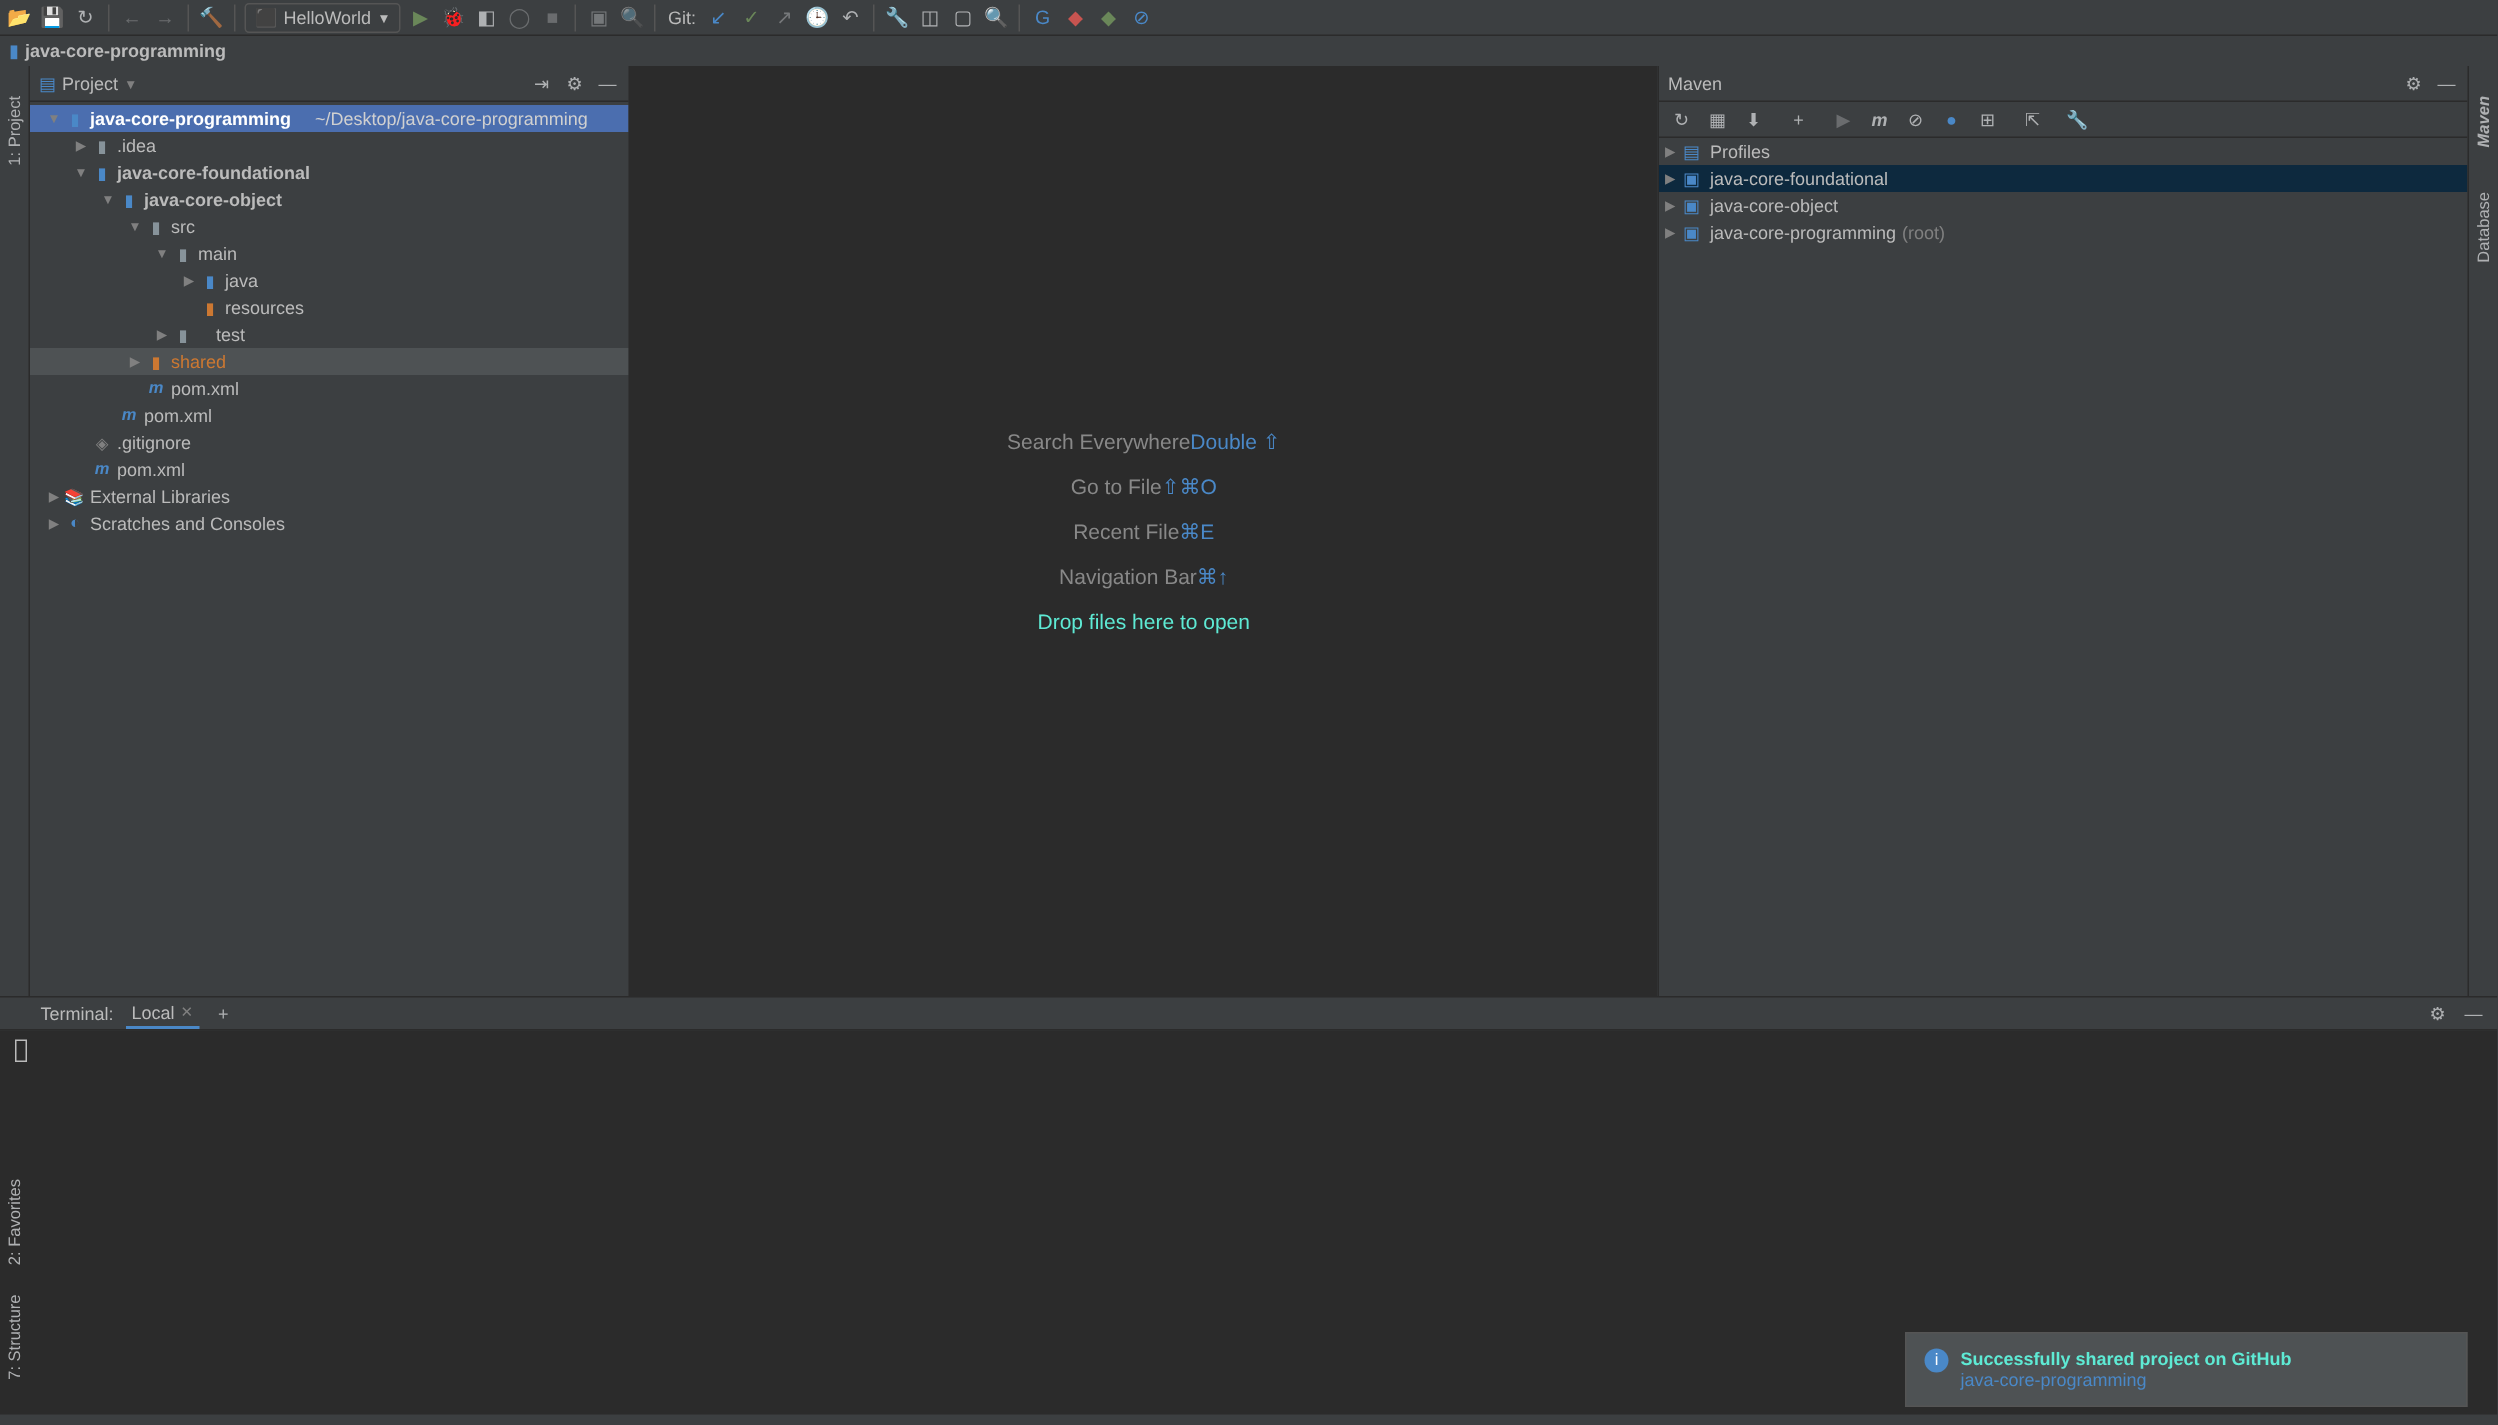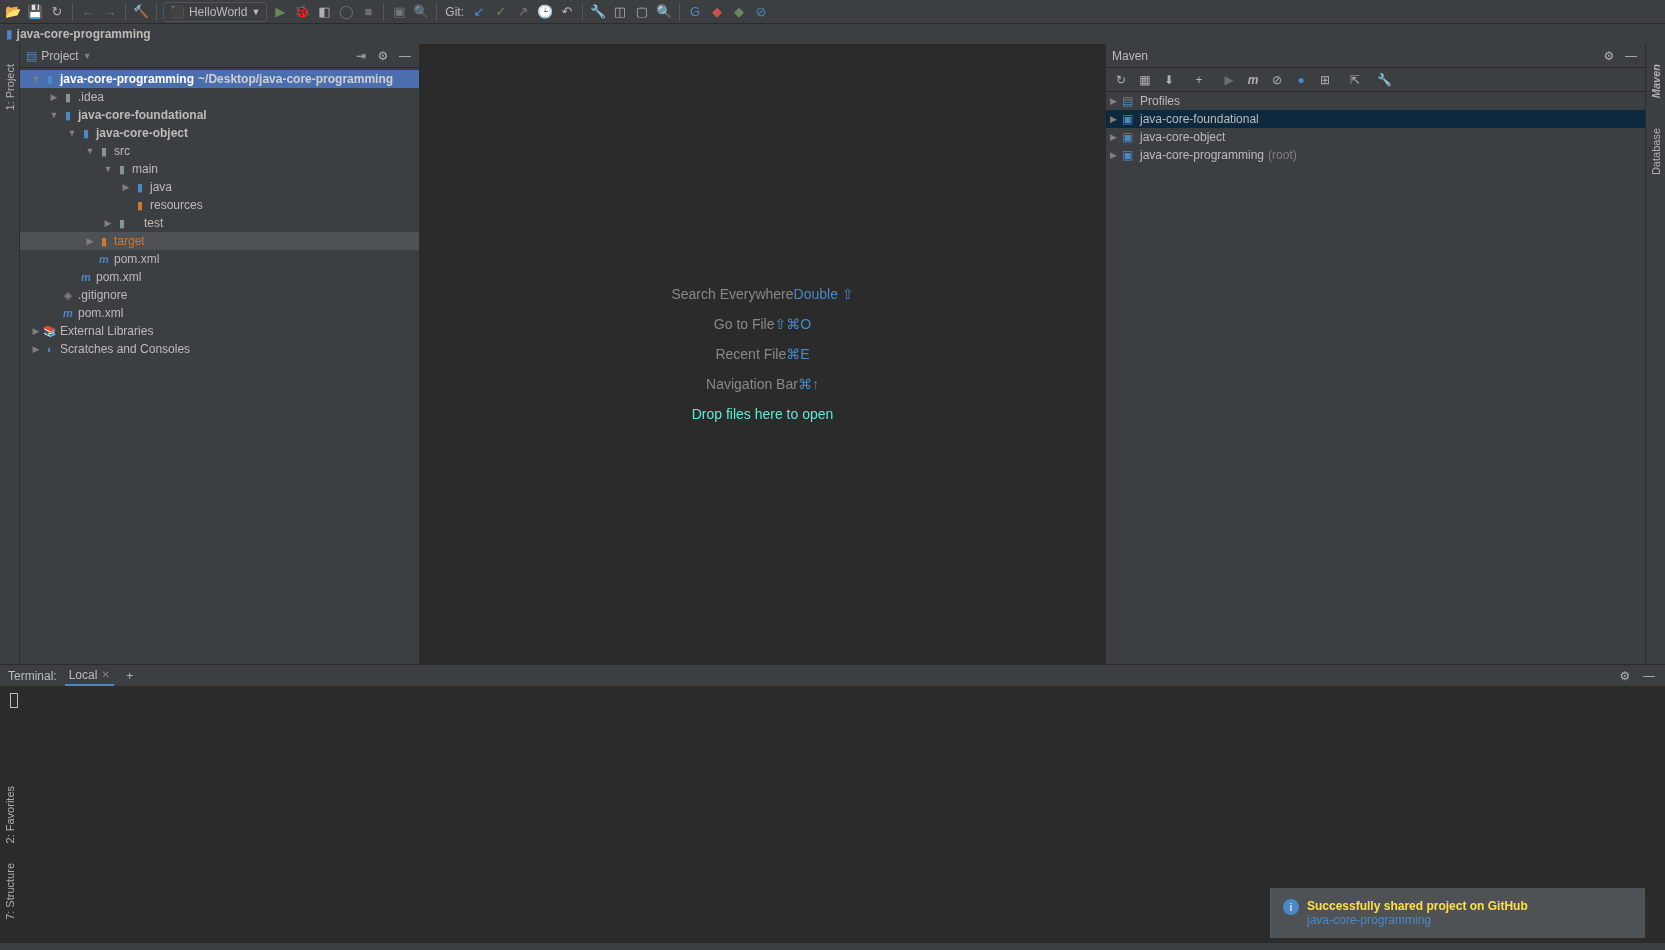--- a/index.html
+++ b/index.html
@@ -122,21 +122,21 @@
 }
 .tree-row .icon {
   width: 16px;
   text-align: center;
   font-size: 11px;
 }
 .icon-folder { color: #87939a; }
 .icon-folder-blue { color: #4a88c7; }
 .icon-maven { color: #4a88c7; font-weight: bold; font-style: italic; }
 .icon-orange { color: #cc7832; }
-.path-hint { color: #808080; margin-left: 4px; font-weight: bold; }
+.path-hint { color: #808080; margin-left: 16px; }
 .tree-row.sel .path-hint { color: #d0d0d0; }
 
 .editor {
   flex: 1;
   background: #2b2b2b;
   display: flex;
   flex-direction: column;
   align-items: center;
   justify-content: center;
   gap: 14px;
@@ -191,21 +191,21 @@
   background: #3c3f41;
 }
 .terminal-tabs {
   height: 22px;
   display: flex;
   align-items: center;
   padding: 0 8px;
   gap: 8px;
   border-bottom: 1px solid #2b2b2b;
 }
-.term-title { color: #bbb; }
+.term-title { color: #bbb; margin-left: 19px; }
 .term-tab {
   display: flex;
   align-items: center;
   gap: 4px;
   border-bottom: 2px solid #4a88c7;
   height: 100%;
   padding: 0 4px;
 }
 .term-add {
   width: 16px; height: 16px;
@@ -255,21 +255,21 @@
 }
 .notif-icon {
   width: 16px; height: 16px;
   border-radius: 50%;
   background: #4a88c7;
   color: #fff;
   font-size: 11px;
   display: flex; align-items: center; justify-content: center;
   flex-shrink: 0;
 }
-.notif-title { font-weight: bold; color: #fde047; text-align: center; }
+.notif-title { font-weight: bold; color: #5eead4; text-align: center; }
 .notif-link { color: #4a88c7; cursor: pointer; }
 </style>
 </head>
 <body>
 
 <div class="toolbar">
   <span class="tb-btn">📂</span>
   <span class="tb-btn">💾</span>
   <span class="tb-btn">↻</span>
   <span class="sep"></span>
@@ -373,21 +373,21 @@
         <span style="margin-left:2px">resources</span>
       </div>
       <div class="tree-row" style="padding-left:82px">
         <span class="arrow">▶</span>
         <span class="icon icon-folder">▮</span>
         <span style="margin-left:14px">test</span>
       </div>
       <div class="tree-row dim" style="padding-left:64px">
         <span class="arrow">▶</span>
         <span class="icon icon-orange">▮</span>
-        <span style="margin-left:2px;color:#cc7832">target</span>
+        <span style="margin-left:2px;color:#cc7832">shared</span>
       </div>
       <div class="tree-row" style="padding-left:76px">
         <span class="icon icon-maven">m</span>
         <span style="margin-left:2px">pom.xml</span>
       </div>
       <div class="tree-row" style="padding-left:58px">
         <span class="icon icon-maven">m</span>
         <span style="margin-left:2px">pom.xml</span>
       </div>
       <div class="tree-row" style="padding-left:40px">

